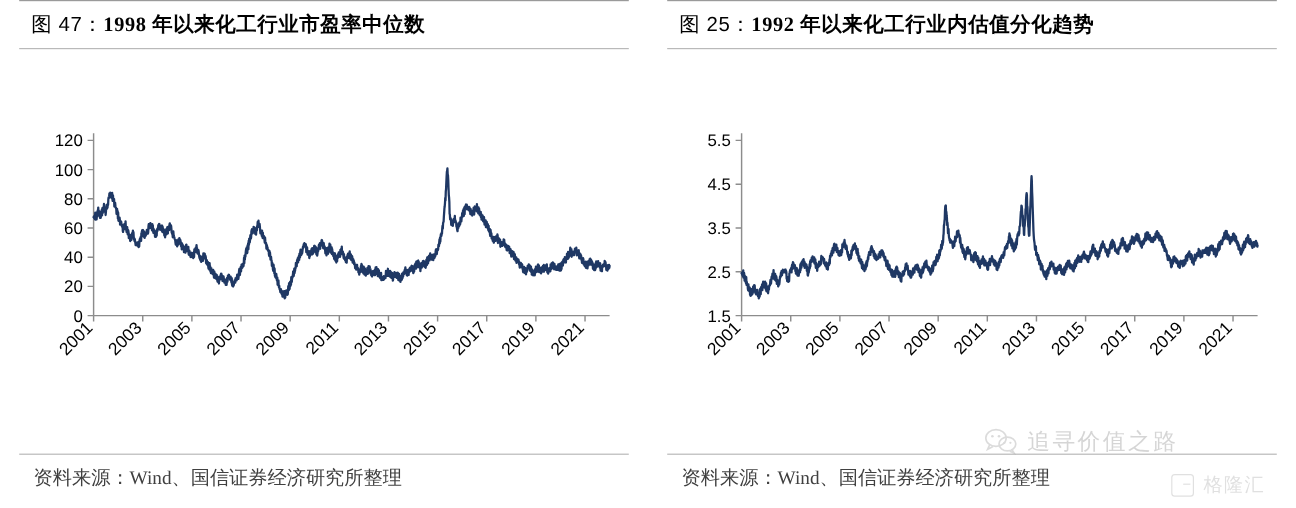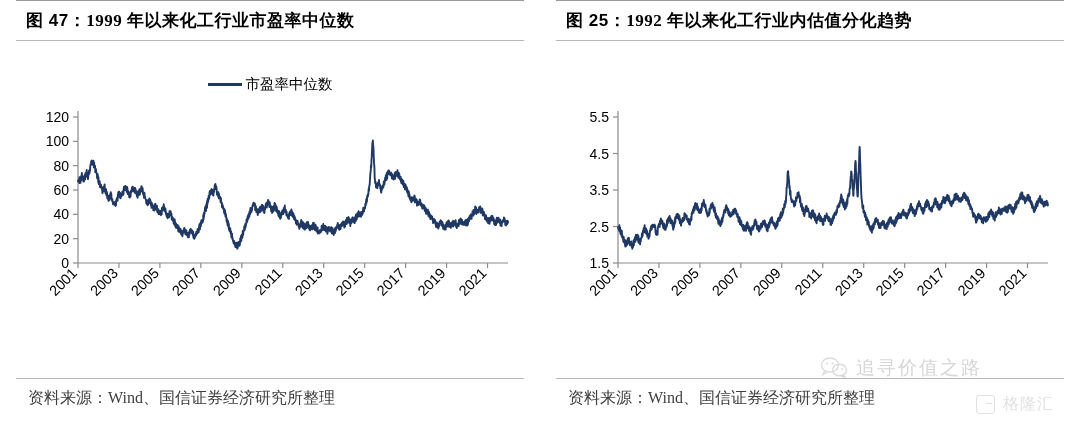--- a/index.html
+++ b/index.html
@@ -43,21 +43,21 @@
 
   .fig-title {
     font-family: "Liberation Serif", "DejaVu Serif", serif;
     font-size: 17px;
     font-weight: bold;
     color: #000000;
     letter-spacing: 0.5px;
     padding: 8px 0 8px 10px;
     white-space: nowrap;
   }
-  .fig-title .num { font-family: "Liberation Sans", sans-serif; font-weight: bold; margin-top: 35px; }
+  .fig-title .num { font-family: "Liberation Sans", sans-serif; font-weight: normal; margin-top: 35px; }
 
   .chart-area {
     position: relative;
     height: 310px;
     width: 100%;
   }
 
   .legend {
     position: absolute;
     top: 34px;
@@ -153,31 +153,25 @@
   }
 </style>
 </head>
 <body>
 
 <div class="page">
 
   <div class="panel panel-left">
     <div class="rule"></div>
     <div class="fig-title">
-      <span class="num">图 47：</span><span>1999 年以来化工行业市盈率中位数</span>
+      <span class="num">图 47：</span><span>1998 年以来化工行业市盈率中位数</span>
     </div>
     <div class="rule-thin"></div>
 
     <div class="chart-area">
-      <div class="legend">
-        <div class="legend-inner">
-          <span class="legend-swatch"></span>
-          <span class="legend-label">市盈率中位数</span>
-        </div>
-      </div>
       <svg class="plot-svg" id="svg-0" width="508" height="310">
           <line x1="62" y1="70" x2="62" y2="222" stroke="#8c8c8c" stroke-width="1.2"></line>
           <line x1="62" y1="222" x2="492" y2="222" stroke="#8c8c8c" stroke-width="1.2"></line>
           <line x1="57" y1="222" x2="62" y2="222" stroke="#8c8c8c" stroke-width="1.2"></line>
           <text x="53" y="227" text-anchor="end" font-family="&quot;Liberation Sans&quot;, sans-serif" font-size="14" fill="#000">0</text>
           <line x1="57" y1="197.66666666666666" x2="62" y2="197.66666666666666" stroke="#8c8c8c" stroke-width="1.2"></line>
           <text x="53" y="202.66666666666666" text-anchor="end" font-family="&quot;Liberation Sans&quot;, sans-serif" font-size="14" fill="#000">20</text>
           <line x1="57" y1="173.33333333333334" x2="62" y2="173.33333333333334" stroke="#8c8c8c" stroke-width="1.2"></line>
           <text x="53" y="178.33333333333334" text-anchor="end" font-family="&quot;Liberation Sans&quot;, sans-serif" font-size="14" fill="#000">40</text>
           <line x1="57" y1="149" x2="62" y2="149" stroke="#8c8c8c" stroke-width="1.2"></line>

